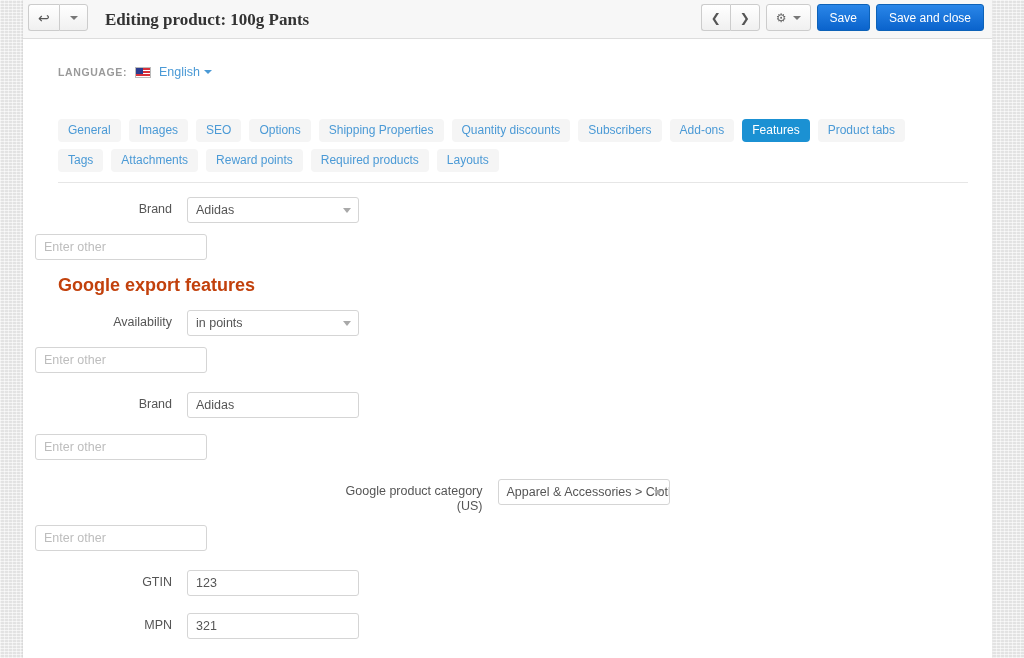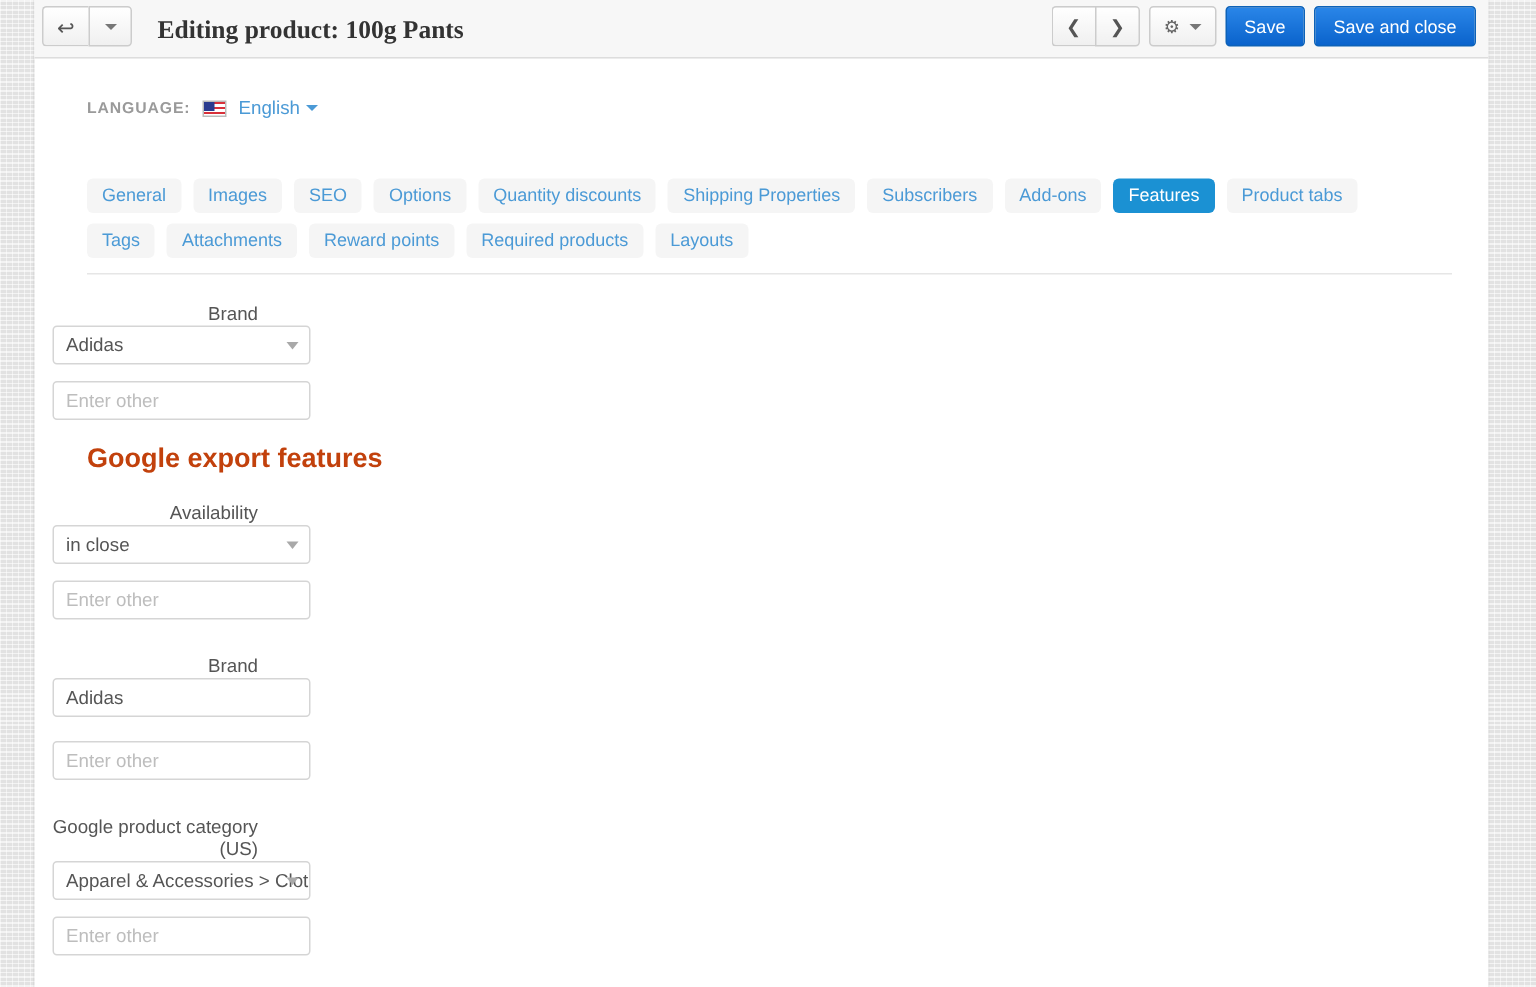--- a/index.html
+++ b/index.html
@@ -186,21 +186,20 @@
   }
 
   
   .form {
     padding-top: 14px;
   }
   .form-row {
     display: flex;
     align-items: flex-start;
     margin-bottom: 11px;
-    flex-direction: column;
   }
   .form-label {
     width: 152px;
     text-align: right;
     padding-right: 15px;
     padding-top: 5px;
     box-sizing: border-box;
     font-size: 12.5px;
     color: #555555;
     line-height: 15px;
@@ -306,22 +305,22 @@
       <span class="flag"></span>
       <span class="language-link">English</span>
       <span class="caret-down" style="border-top-color:#4b9ad6;margin-left:-4px;"></span>
     </div>
 
     <div class="tabs">
       <div class="tab">General</div>
       <div class="tab">Images</div>
       <div class="tab">SEO</div>
       <div class="tab">Options</div>
+      <div class="tab">Shipping Properties</div>
       <div class="tab">Quantity discounts</div>
-      <div class="tab">Shipping Properties</div>
       <div class="tab">Subscribers</div>
       <div class="tab">Add-ons</div>
       <div class="tab active">Features</div>
       <div class="tab">Product tabs</div>
       <div class="tab">Tags</div>
       <div class="tab">Attachments</div>
       <div class="tab">Reward points</div>
       <div class="tab">Required products</div>
       <div class="tab">Layouts</div>
     </div>
@@ -341,21 +340,21 @@
         <div class="offset-col">
           <input class="form-control" type="text" value="" placeholder="Enter other" style="">
         </div>
       </div>
 
       <div class="section-heading">Google export features</div>
 
       <div class="form-row">
         <div class="form-label">Availability</div>
         <div class="select-wrap">
-          <div class="select-box">in close</div>
+          <div class="select-box">in points</div>
           <span class="select-arrow"></span>
         </div>
       </div>
       <div class="form-row">
         <div class="offset-col">
           <input class="form-control" type="text" value="" placeholder="Enter other" style="">
         </div>
       </div>
 
       <div class="form-row" style="margin-top:19px;margin-bottom:16px;">

